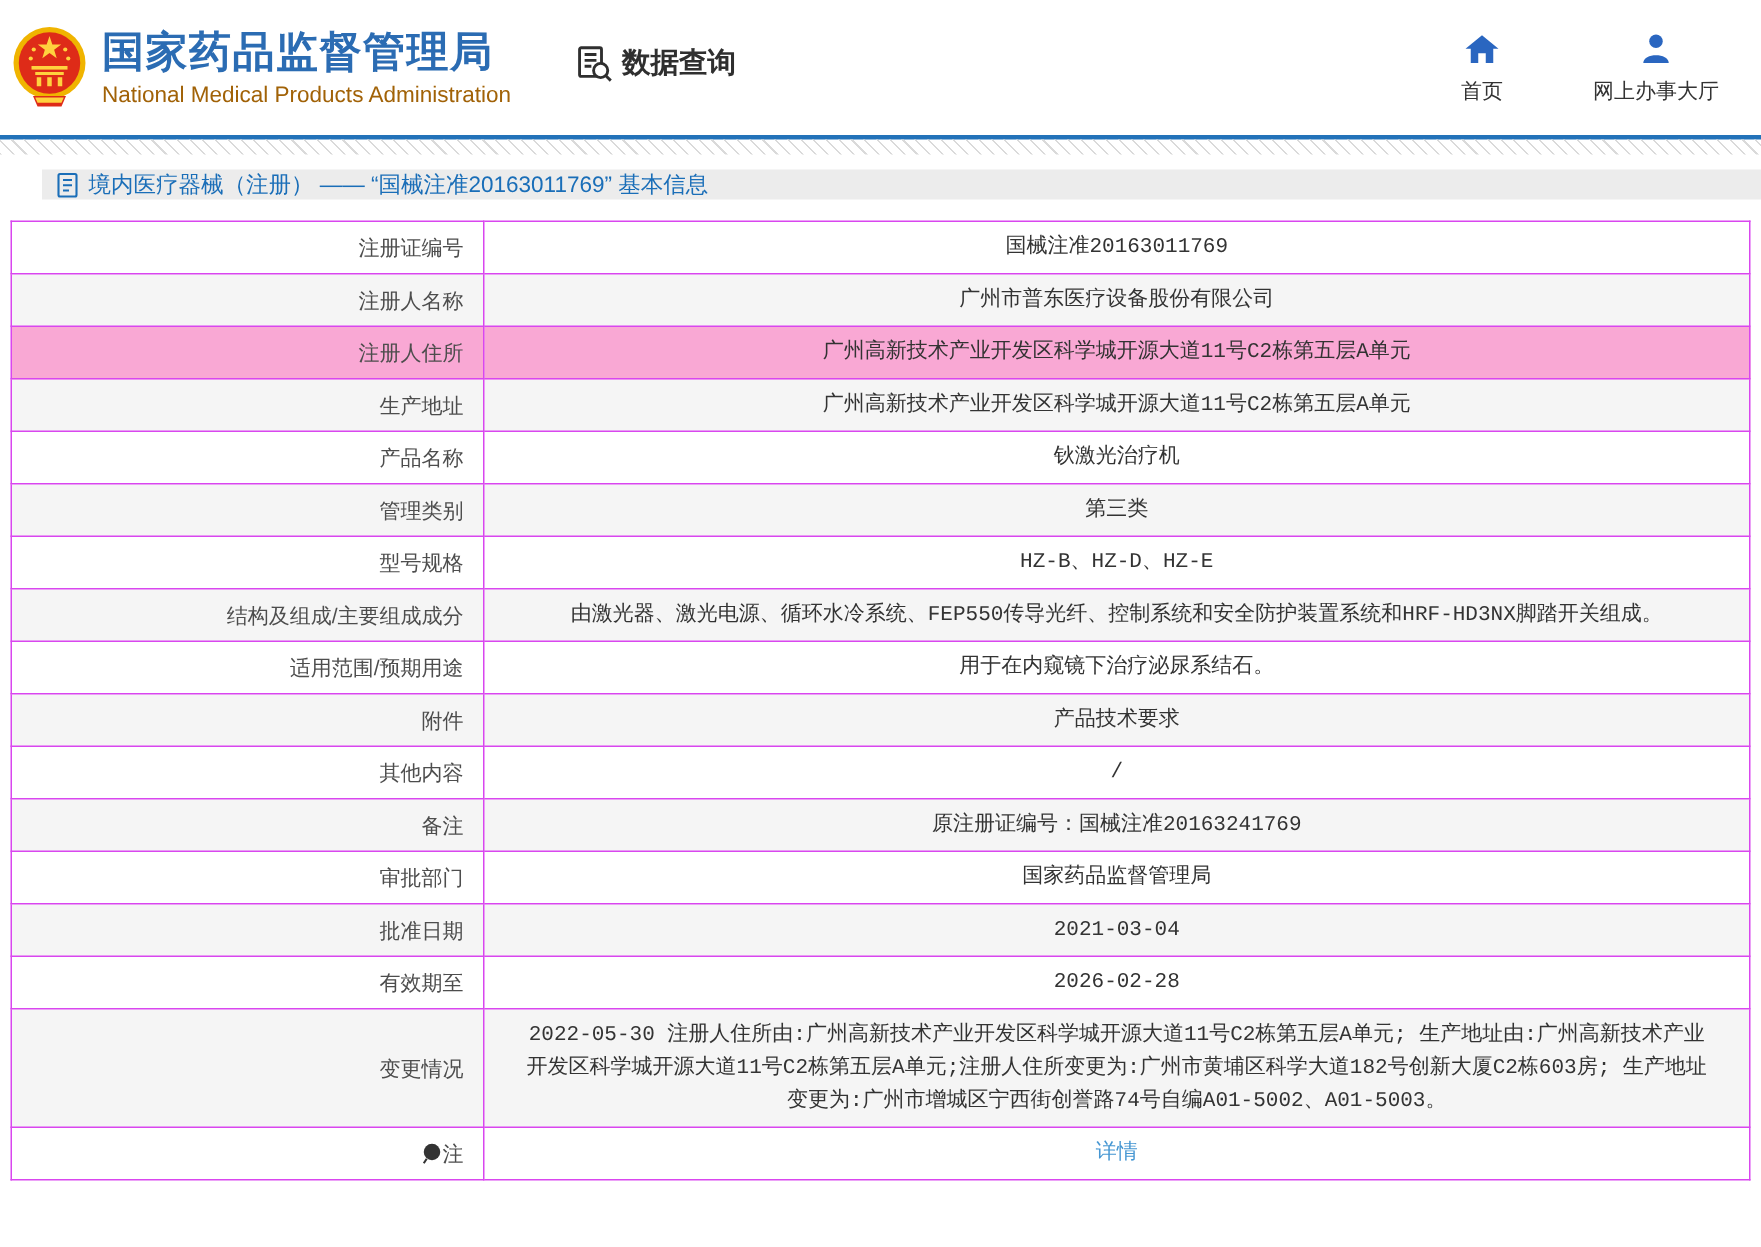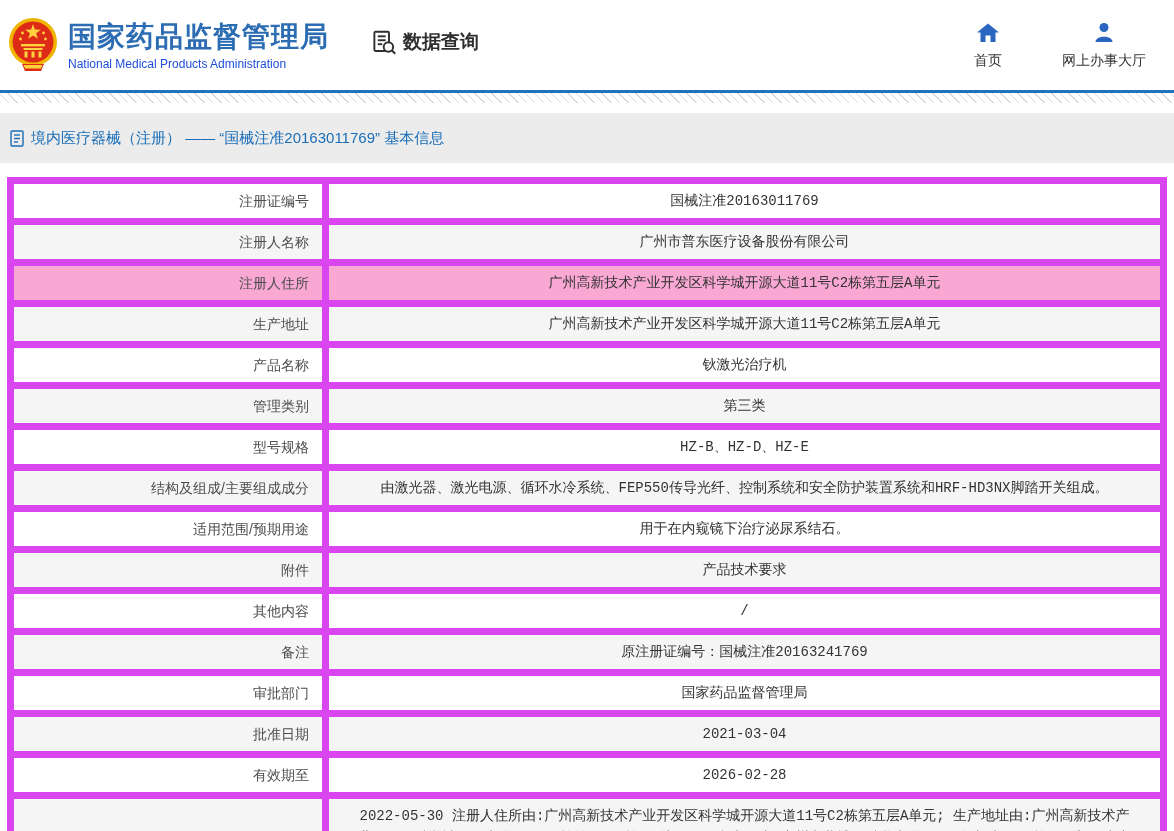--- a/index.html
+++ b/index.html
@@ -22,21 +22,21 @@
   .brand { display: flex; align-items: center; gap: 10px; cursor: pointer; }
   .emblem { width: 50px; height: 60px; display: inline-block; }
   .brand-text { display: flex; flex-direction: column; justify-content: center; }
   .brand-cn {
     font-size: 28px;
     font-weight: bold;
     color: #2b6cb3;
     letter-spacing: 1px;
     line-height: 34px;
   }
-  .brand-en { font-size: 12px; color: #1d4ed8; margin-top: 3px; }
+  .brand-en { font-size: 15px; color: #a16207; margin-top: 3px; }
 
   .section-tab {
     display: flex;
     align-items: center;
     gap: 5px;
     margin-left: 42px;
     font-size: 19px;
     font-weight: 600;
     color: #2f2f2f;
     cursor: pointer;
@@ -66,39 +66,40 @@
   
   .blue-line { height: 3px; background: #2272b9; }
   .hatch-band {
     height: 10px;
     background: repeating-linear-gradient(45deg, #dadada 0, #dadada 1px, transparent 1px, transparent 6px);
   }
 
   
   .page-title-bar {
     margin-top: 10px;
-    height: 50px;
+    height: 20px;
     background: #ececec;
     display: flex;
     align-items: center;
     gap: 6px;
     padding: 0 10px;
+    margin-left: 28px;
   }
   .page-title-bar .icon { width: 15px; height: 17px; display: inline-block; }
   .page-title { color: #1a6eb8; font-size: 15px; }
 
   
   .table-wrap { padding: 14px 7px 6px 7px; }
   table.info-table {
     width: 100%;
     border-collapse: collapse;
     font-size: 14px;
     table-layout: fixed;
   }
-  .info-table td { border: 7px solid #d946ef; vertical-align: middle; }
+  .info-table td { border: 1px solid #d946ef; vertical-align: middle; }
   .info-table tr:nth-child(even) { background: #f5f5f5; }
   .info-table tr.row-hover { background: #f9a8d4; }
   .label-cell {
     width: 315px;
     text-align: right;
     color: #4d4d4d;
     padding: 6px 13px;
     line-height: 22px;
   }
   .value-cell {

